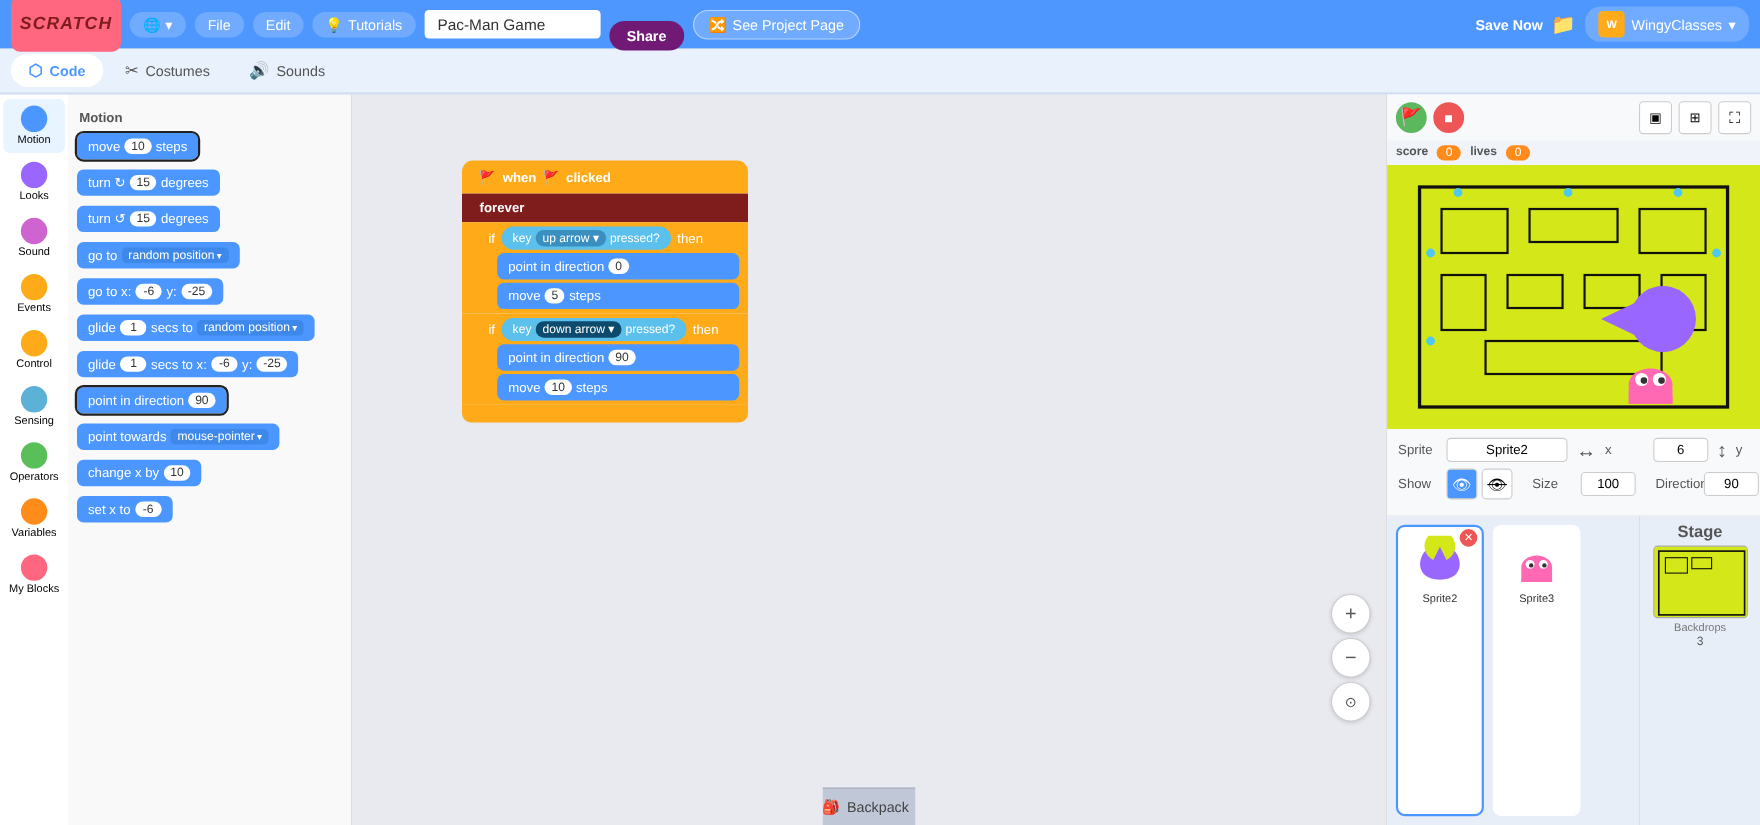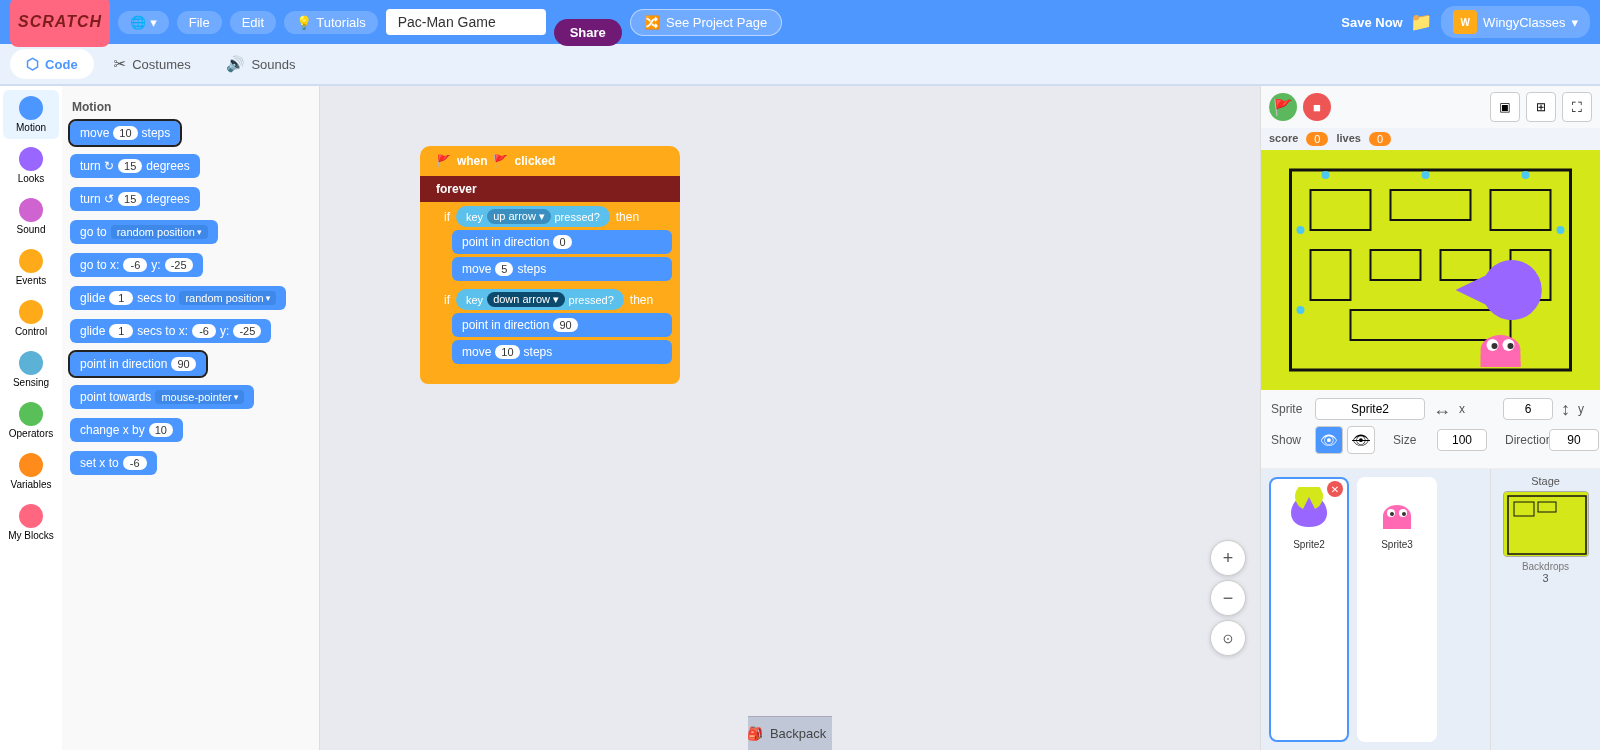--- a/index.html
+++ b/index.html
@@ -407,21 +407,21 @@
     }
     .sprite-name { font-size: 10px; text-align: center; color: #333; margin-top: 2px; }
     .sprite-delete {
       position: absolute; top: 2px; right: 4px;
       background: #e55; color: white; border-radius: 50%;
       width: 16px; height: 16px; font-size: 10px;
       display: flex; align-items: center; justify-content: center;
       cursor: pointer;
     }
     .stage-label {
-      font-size: 11px; color: #555; font-weight: normal;
+      font-size: 15px; color: #555; font-weight: bold;
       margin-bottom: 4px;
     }
     .stage-thumb {
       width: 86px; height: 66px;
       background: #d4e819;
       border-radius: 4px;
       border: 1px solid #aaa;
       position: relative; overflow: hidden;
     }
     .backdrops-label { font-size: 10px; color: #777; margin-top: 4px; }

